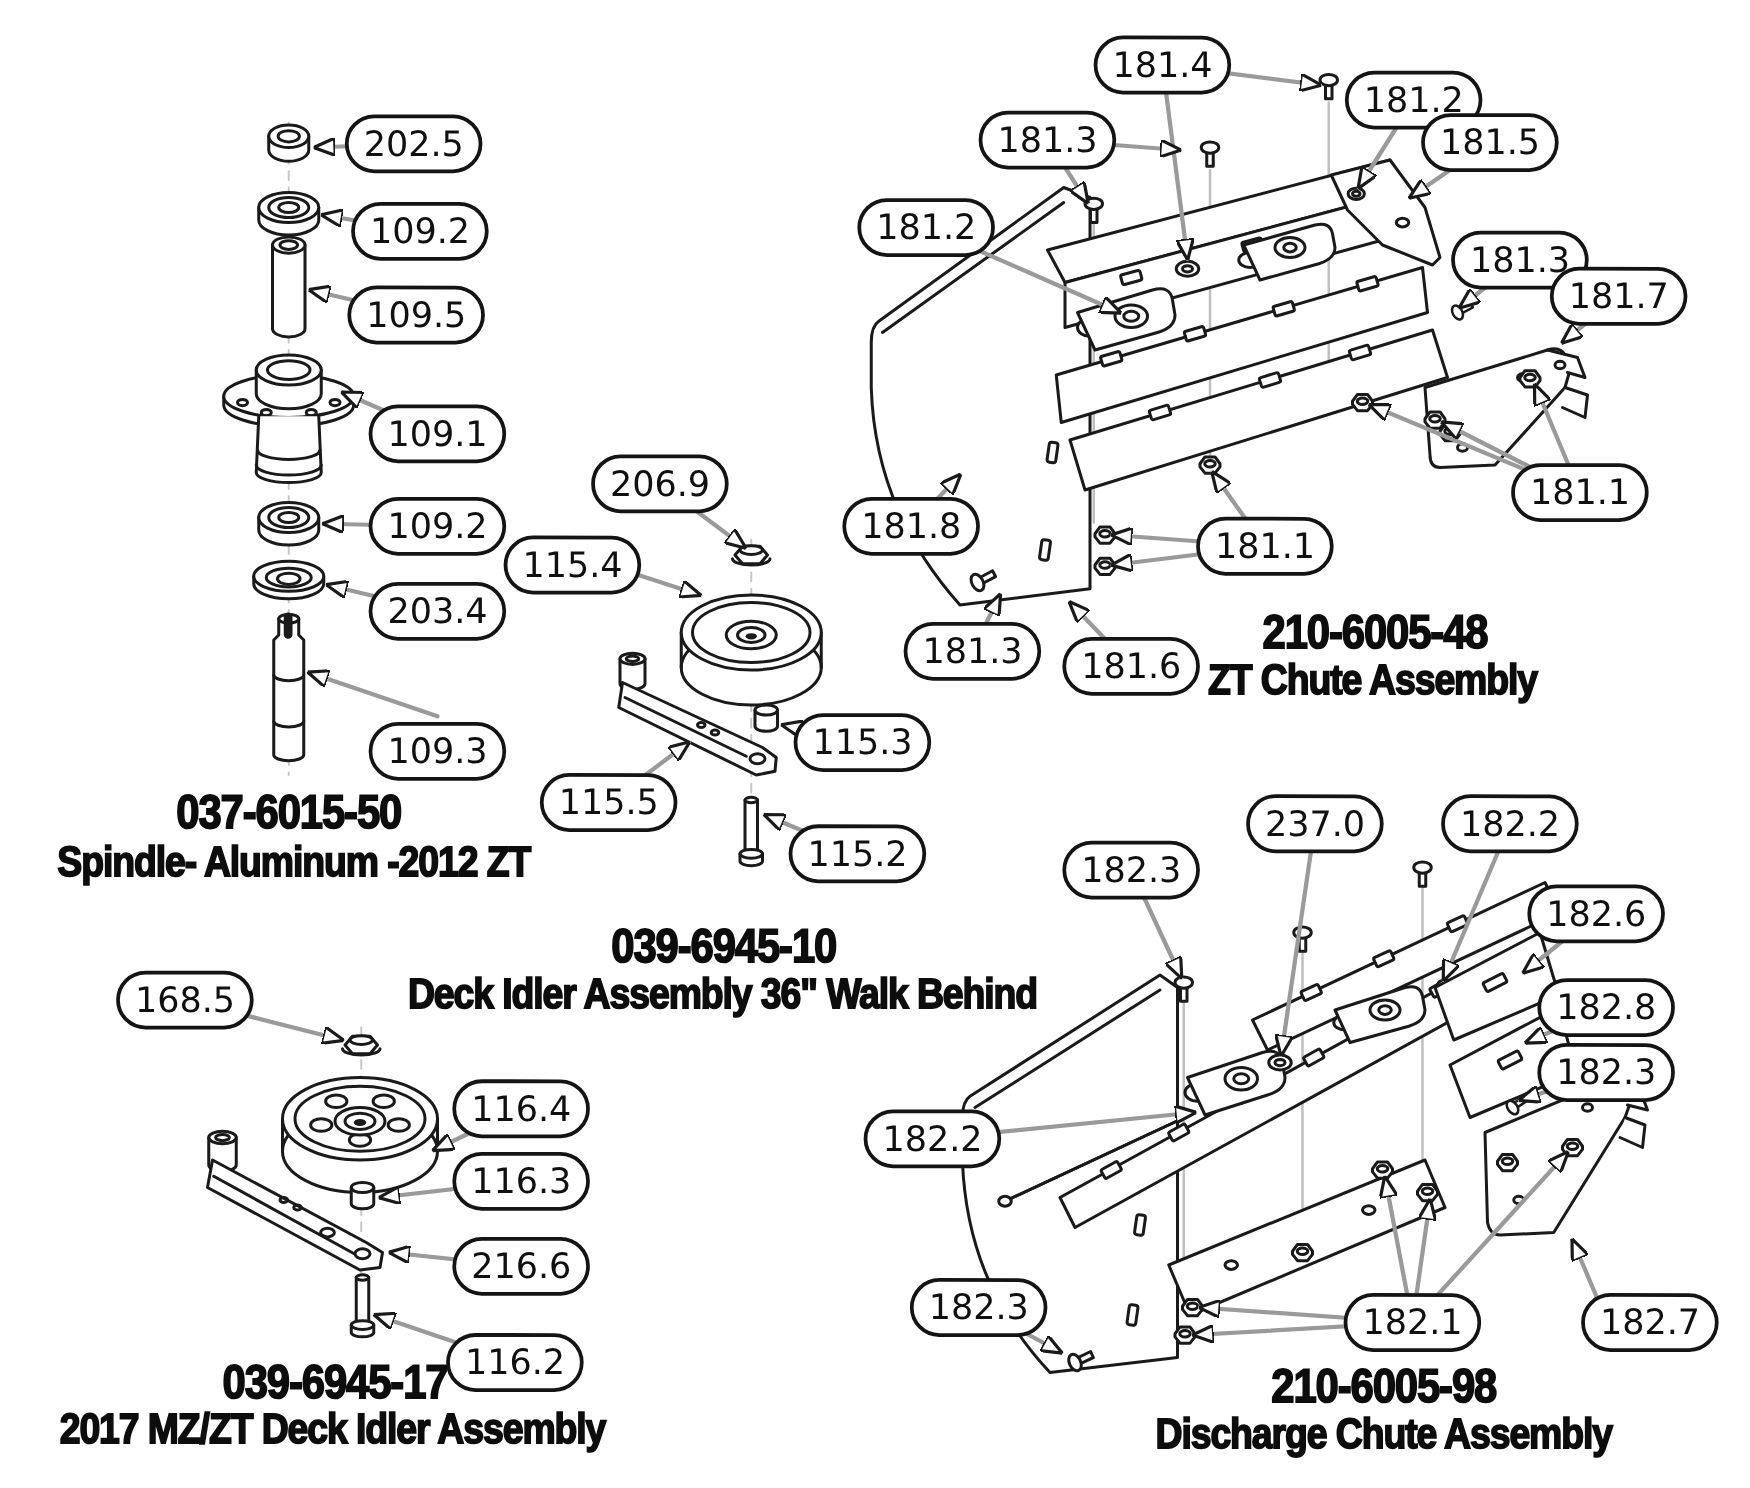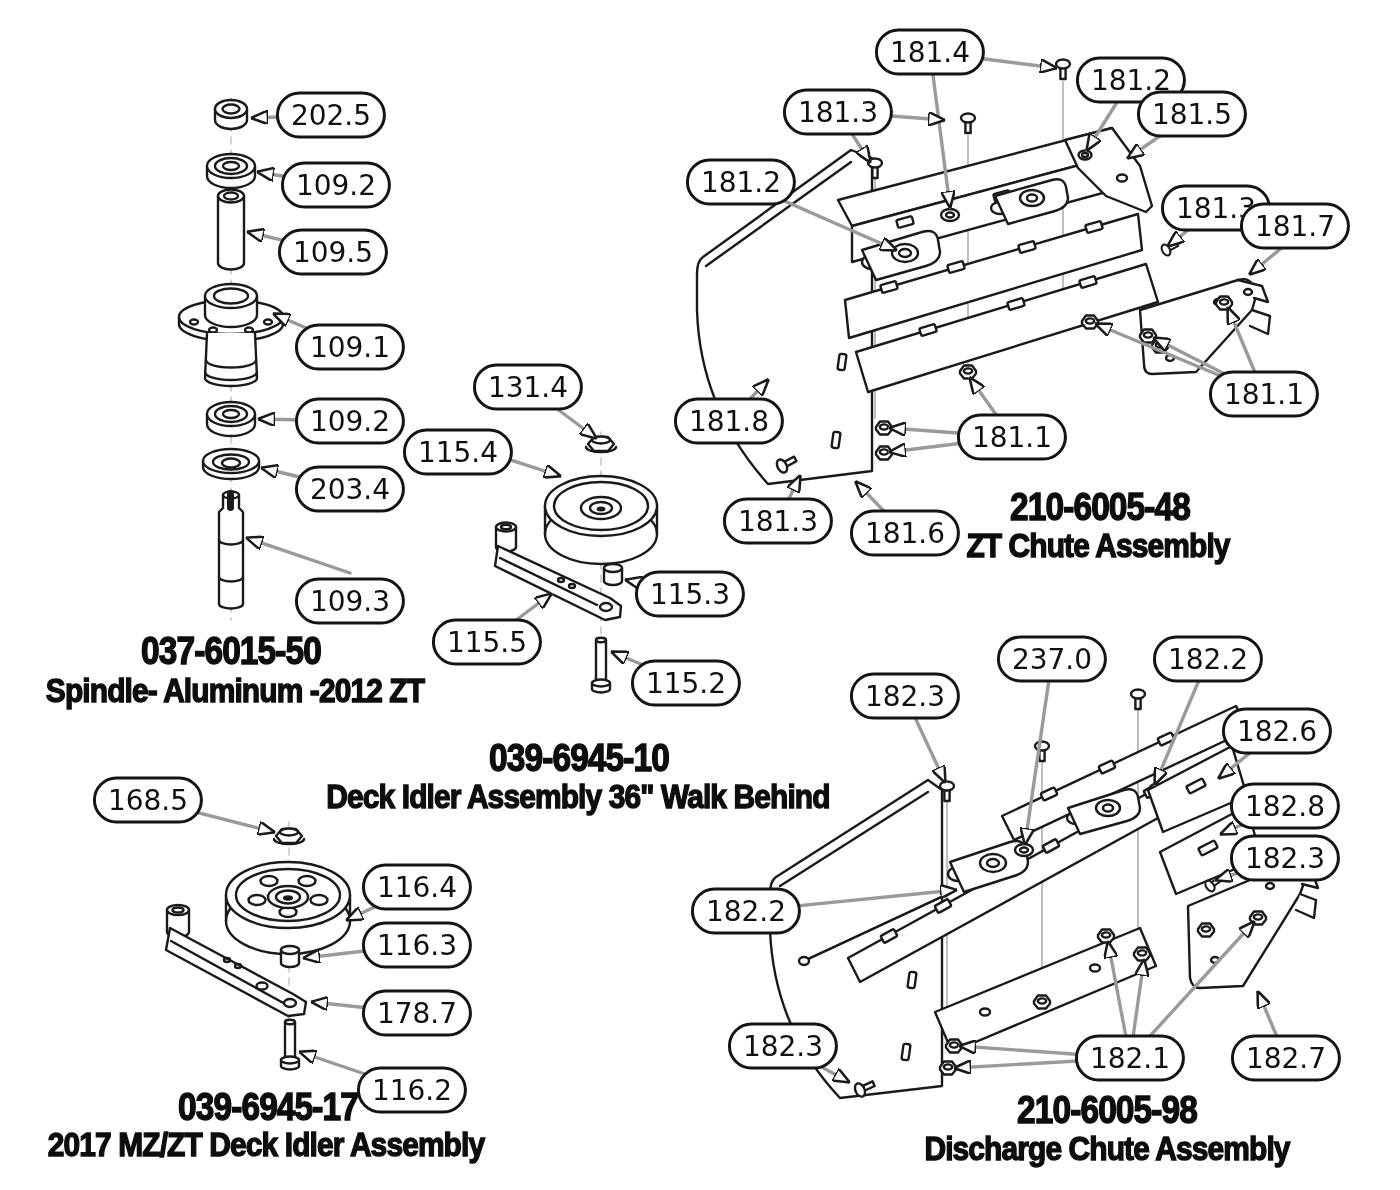--- a/index.html
+++ b/index.html
@@ -358,55 +358,55 @@
 </svg>
 
   <div class="co" style="left:331px;top:115px">202.5</div>
   <div class="co" style="left:336px;top:185px">109.2</div>
   <div class="co" style="left:333px;top:252px">109.5</div>
   <div class="co" style="left:350px;top:347px">109.1</div>
   <div class="co" style="left:350px;top:421px">109.2</div>
   <div class="co" style="left:350px;top:489px">203.4</div>
   <div class="co" style="left:350px;top:601px">109.3</div>
 
-  <div class="co" style="left:528px;top:387px">131.4</div>
+  <div class="co" style="left:528px;top:387px">206.9</div>
   <div class="co" style="left:458px;top:452px">115.4</div>
   <div class="co" style="left:690px;top:594px">115.3</div>
   <div class="co" style="left:487px;top:642px">115.5</div>
   <div class="co" style="left:686px;top:683px">115.2</div>
 
   <div class="co" style="left:930px;top:52px">181.4</div>
   <div class="co" style="left:1131px;top:80px">181.2</div>
   <div class="co" style="left:838px;top:112px">181.3</div>
   <div class="co" style="left:1192px;top:114px">181.5</div>
   <div class="co" style="left:741px;top:182px">181.2</div>
   <div class="co" style="left:1216px;top:208px">181.3</div>
-  <div class="co" style="left:1295px;top:226px">181.7</div>
+  <div class="co" style="left:1295px;top:237px">181.7</div>
   <div class="co" style="left:729px;top:421px">181.8</div>
   <div class="co" style="left:1264px;top:394px">181.1</div>
   <div class="co" style="left:1012px;top:437px">181.1</div>
   <div class="co" style="left:778px;top:521px">181.3</div>
   <div class="co" style="left:905px;top:533px">181.6</div>
 
   <div class="co" style="left:148px;top:800px">168.5</div>
   <div class="co" style="left:417px;top:887px">116.4</div>
   <div class="co" style="left:417px;top:945px">116.3</div>
-  <div class="co" style="left:417px;top:1013px">178.7</div>
+  <div class="co" style="left:417px;top:1013px">216.6</div>
   <div class="co" style="left:412px;top:1090px">116.2</div>
 
   <div class="co" style="left:905px;top:696px">182.3</div>
   <div class="co" style="left:1052px;top:659px">237.0</div>
   <div class="co" style="left:1208px;top:659px">182.2</div>
   <div class="co" style="left:1277px;top:731px">182.6</div>
   <div class="co" style="left:1285px;top:806px">182.8</div>
   <div class="co" style="left:1285px;top:858px">182.3</div>
   <div class="co" style="left:746px;top:911px">182.2</div>
   <div class="co" style="left:783px;top:1046px">182.3</div>
   <div class="co" style="left:1130px;top:1058px">182.1</div>
-  <div class="co" style="left:1286px;top:1058px">182.7</div>
+  <div class="co" style="left:1320px;top:1058px">182.7</div>
 
   <div class="tb" style="left:231px;top:651px">037-6015-50</div>
   <div class="tb sub" style="left:235px;top:690px">Spindle- Aluminum -2012 ZT</div>
   <div class="tb" style="left:579px;top:758px">039-6945-10</div>
   <div class="tb sub" style="left:578px;top:796px">Deck Idler Assembly 36" Walk Behind</div>
   <div class="tb" style="left:1100px;top:507px">210-6005-48</div>
   <div class="tb sub" style="left:1098px;top:545px">ZT Chute Assembly</div>
   <div class="tb" style="left:268px;top:1107px">039-6945-17</div>
   <div class="tb sub" style="left:266px;top:1144px">2017 MZ/ZT Deck Idler Assembly</div>
   <div class="tb" style="left:1107px;top:1110px">210-6005-98</div>

